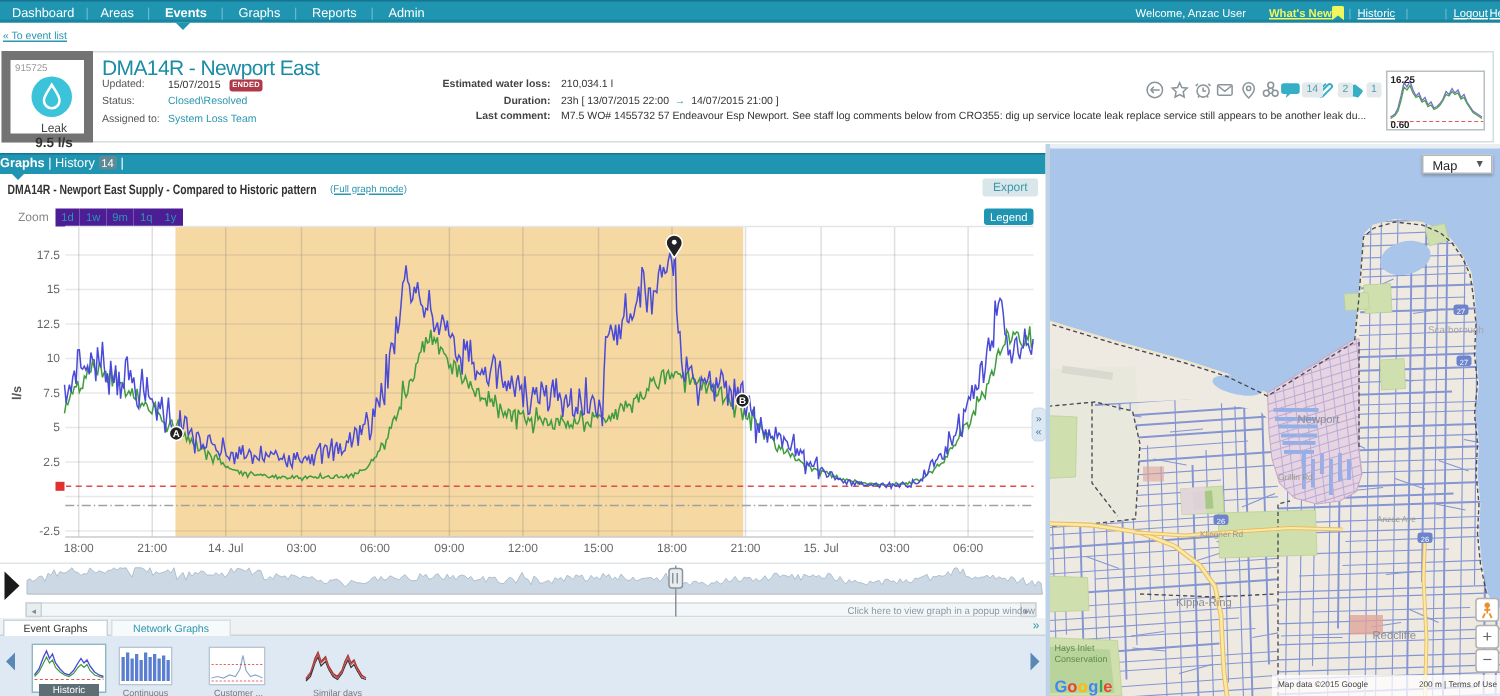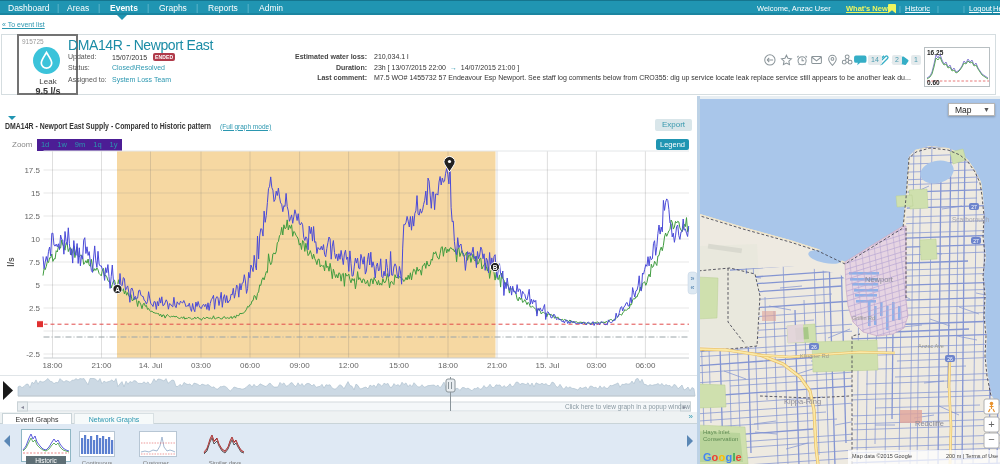--- a/index.html
+++ b/index.html
@@ -3,21 +3,21 @@
 *{margin:0;padding:0;box-sizing:border-box}
 html,body{width:1000px;height:464px;overflow:hidden;font-family:"Liberation Sans",sans-serif;background:#fff}
 #page{position:relative;width:1000px;height:464px}
 #nav{position:absolute;left:0;top:0;width:1000px;height:15px;background:#2095b2;border-top:1px solid #15758e;border-bottom:2px solid #1b85a0;color:#fff;font-size:8.5px}
 #nav .it{position:absolute;top:2px;white-space:nowrap}
 #nav .rt{position:absolute;top:3px;font-size:7.5px;white-space:nowrap}
 #nav .sep{color:#70bfd2}
 #notch{position:absolute;left:117px;top:15px;width:0;height:0;border-left:5px solid transparent;border-right:5px solid transparent;border-top:5px solid #2095b2}
 #tolist{position:absolute;left:2px;top:21px;font-size:7px;color:#2b97b0;text-decoration:underline}
 #hdr{position:absolute;left:1px;top:34px;width:995px;height:61px;background:#fff;border:1px solid #d5dde0}
-#leakbox{position:absolute;left:17px;top:34px;width:61px;height:61px;border:2px solid #737373;background:#fff}
+#leakbox{position:absolute;left:1px;top:34px;width:61px;height:61px;border:6px solid #737373;background:#fff}
 .evid{position:absolute;left:3px;top:2px;font-size:6.5px;color:#999}
 #leakcirc{position:absolute;left:14px;top:11px;width:27px;height:27px;border-radius:50%;background:#3bc3da}
 #leaklbl{position:absolute;left:0;top:41px;width:58px;text-align:center;font-size:8px;color:#444}
 #leakval{position:absolute;left:0;top:50px;width:58px;text-align:center;font-size:9px;font-weight:bold;color:#333}
 #evtitle{position:absolute;left:68px;top:37px;font-size:14px;font-weight:normal;color:#1b8ca6;letter-spacing:-0.4px}
 .lrow{position:absolute;font-size:7px;color:#555;white-space:nowrap}
 .lval{color:#333}
 .tl{color:#2b97b0}
 #ended{display:inline-block;background:#b03a4a;color:#fff;font-size:5px;font-weight:bold;padding:1px 2px;border-radius:2px;vertical-align:0.5px;letter-spacing:0.2px}
 .rlab{position:absolute;font-size:7px;font-weight:bold;color:#444;text-align:right;width:110px;left:257px}
@@ -123,20 +123,27 @@
         </svg><span class="chip" style="left:114px">14</span><span class="chip" style="left:138px">2</span><span class="chip" style="left:157px">1</span></div>
     </div>
 <div id="mini"><svg width="64" height="38" viewBox="0 0 64 38">
 <polyline points="2,30 5,28 7,24 9,16 11,7 13,10 15,6 17,12 19,16 21,14 23,19 25,17 27,22 29,20 31,24 33,23 35,21 37,18 39,13 41,15 43,11 45,14 47,12 49,17 51,15 53,20 55,23 57,26 60,28 63,30" fill="none" stroke="#7d72cf" stroke-width="0.9"></polyline>
 <polyline points="2,31 5,29 7,26 9,19 11,10 13,12 15,9 17,14 19,17 21,16 23,20 25,19 27,23 29,22 31,25 33,24 35,22 37,19 39,15 41,16 43,13 45,15 47,14 49,18 51,17 53,21 55,24 57,27 60,29 63,31" fill="none" stroke="#4d9e4d" stroke-width="0.9"></polyline>
 <path d="M2 33 h62" stroke="#e05555" stroke-width="0.8" stroke-dasharray="2.5,1.8" fill="none"></path>
 <text x="2" y="7" font-size="6.5" font-weight="bold" fill="#222" font-family="Liberation Sans">16.25</text>
 <text x="2" y="37" font-size="6.5" font-weight="bold" fill="#222" font-family="Liberation Sans">0.60</text>
 </svg></div>
 
+<div id="gtabs">
+  <span class="it" style="left:4px;top:3px;font-weight:bold">Graphs</span>
+  <span class="it sep" style="left:33px;top:3px">|</span>
+  <span class="it" style="left:42px;top:3px">History</span>
+  <span class="it" style="left:70px;top:3px;background:#5f8995;border-radius:2px;padding:0 2px;font-size:7.5px">14</span>
+  <span class="it sep" style="left:85px;top:3px">|</span>
+</div>
 <div id="gnotch"></div>
 <div id="gtitle">DMA14R - Newport East Supply - Compared to Historic pattern</div>
 <div id="fullmode">(Full graph mode)</div>
 <div id="export">Export</div>
 <div id="zoomrow">Zoom&nbsp; <span class="zbtn">1d</span><span class="zbtn">1w</span><span class="zbtn">9m</span><span class="zbtn">1q</span><span class="zbtn">1y</span></div>
 <div id="chart"><svg width="697" height="320" viewBox="0 0 697 320">
         <rect x="43.5" y="55" width="645.5" height="207" fill="#fff"></rect>
         <rect x="117" y="55" width="378.5" height="207" fill="#f6d8a2"></rect>
         <line x1="43.5" y1="74" x2="689" y2="74" stroke="rgba(130,130,130,0.18)" stroke-width="1"></line>
         <line x1="43.5" y1="97" x2="689" y2="97" stroke="rgba(130,130,130,0.18)" stroke-width="1"></line>

